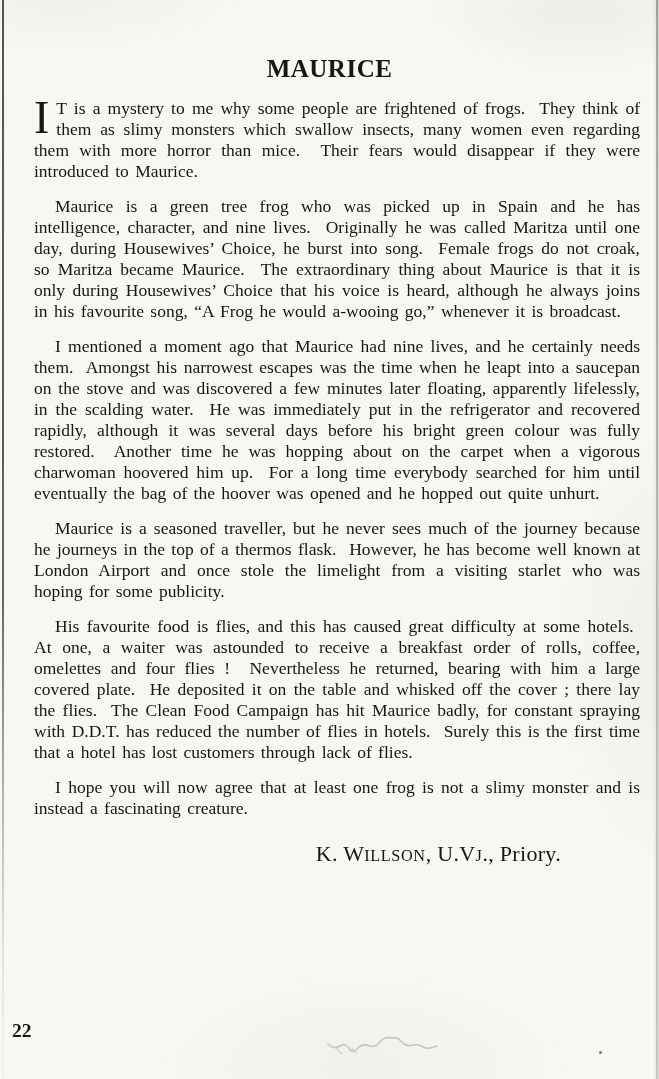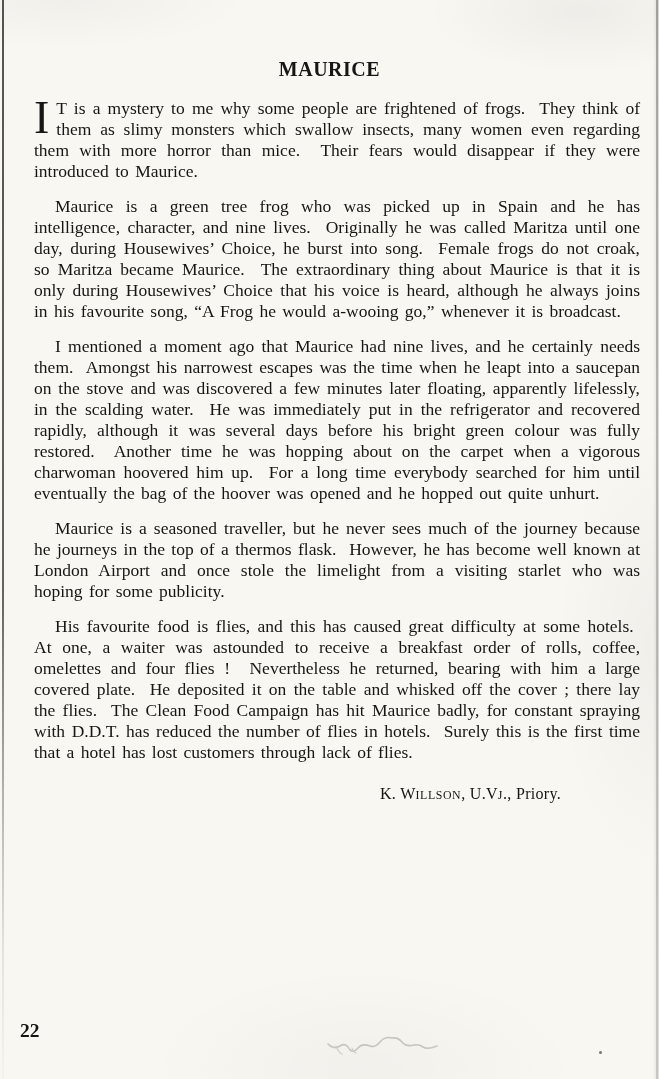--- a/index.html
+++ b/index.html
@@ -53,21 +53,21 @@
     width: 2px;
     height: 100%;
     background: linear-gradient(to bottom,
       rgba(100,98,94,0.5),
       rgba(120,118,114,0.38) 55%,
       rgba(130,128,124,0.3));
   }
   h1.title {
     margin: 52px 0 12px 0;
     text-align: center;
-    font-size: 20px;
+    font-size: 25px;
     line-height: 34px;
     font-weight: bold;
     letter-spacing: 0.5px;
   }
   .para {
     margin: 0 19px 0 34px;
     font-size: 17.5px;
     line-height: 21px;
     text-align: justify;
     word-spacing: 2px;
@@ -80,31 +80,31 @@
   }
   .dropcap {
     float: left;
     font-size: 46px;
     line-height: 35px;
     padding: 2px 7px 0 0;
   }
   .signature {
     margin: 22px 98px 0 34px;
     text-align: right;
-    font-size: 16px;
+    font-size: 22px;
     letter-spacing: 0.3px;
     white-space: nowrap;
   }
   .sc {
     font-size: 0.74em;
     letter-spacing: 0.6px;
   }
   .pageno {
     position: absolute;
-    left: 20px;
+    left: 12px;
     top: 1020px;
     font-size: 19.5px;
     font-weight: bold;
   }
   .squiggle {
     position: absolute;
     left: 300px;
     top: 1014px;
     width: 180px;
     height: 45px;
@@ -133,20 +133,21 @@
   <p class="para"><span class="dropcap">I</span><span>T is a mystery to me why some people are frightened of frogs.&nbsp; They think of them as slimy monsters which swallow insects, many women even regarding them with more horror than mice.&nbsp; Their fears would disappear if they were introduced to Maurice.</span></p>
 
   <p class="para indent">Maurice is a green tree frog who was picked up in Spain and he has intelligence, character, and nine lives.&nbsp; Originally he was called Maritza until one day, during Housewives’ Choice, he burst into song.&nbsp; Female frogs do not croak, so Maritza became Maurice.&nbsp; The extraordinary thing about Maurice is that it is only during Housewives’ Choice that his voice is heard, although he always joins in his favourite song, “A Frog he would a-wooing go,” whenever it is broadcast.</p>
 
   <p class="para indent">I mentioned a moment ago that Maurice had nine lives, and he certainly needs them.&nbsp; Amongst his narrowest escapes was the time when he leapt into a saucepan on the stove and was discovered a few minutes later floating, apparently lifelessly, in the scalding water.&nbsp; He was immediately put in the refrigerator and recovered rapidly, although it was several days before his bright green colour was fully restored.&nbsp; Another time he was hopping about on the carpet when a vigorous charwoman hoovered him up.&nbsp; For a long time everybody searched for him until eventually the bag of the hoover was opened and he hopped out quite unhurt.</p>
 
   <p class="para indent">Maurice is a seasoned traveller, but he never sees much of the journey because he journeys in the top of a thermos flask.&nbsp; However, he has become well known at London Airport and once stole the limelight from a visiting starlet who was hoping for some publicity.</p>
 
   <p class="para indent">His favourite food is flies, and this has caused great difficulty at some hotels.&nbsp; At one, a waiter was astounded to receive a breakfast order of rolls, coffee, omelettes and four flies&nbsp;!&nbsp; Nevertheless he returned, bearing with him a large covered plate.&nbsp; He deposited it on the table and whisked off the cover&nbsp;; there lay the flies.&nbsp; The Clean Food Campaign has hit Maurice badly, for constant spraying with D.D.T. has reduced the number of flies in hotels.&nbsp; Surely this is the first time that a hotel has lost customers through lack of flies.</p>
 
+  <p class="para indent">I hope you will now agree that at least one frog is not a slimy monster and is instead a fascinating creature.</p>
 
   <div class="signature"><span>K. W</span><span class="sc">ILLSON</span><span>, U.V</span><span class="sc">J</span><span>., Priory.</span></div>
 
   <div class="pageno">22</div>
 
   <svg class="squiggle" viewBox="0 0 180 45">
     <path d="M28 30 q6 6 12 2 t10 4 q4 3 8 -2 t12 -2 q5 2 10 -4 t12 -4 q6 -1 10 4 t12 3 q5 -1 9 2 t14 -1" fill="none" stroke="#c6c5bf" stroke-width="1.6" stroke-linecap="round"></path>
     <path d="M36 32 q2 6 6 8 M52 34 q1 4 4 5" fill="none" stroke="#cfcec8" stroke-width="1.2" stroke-linecap="round"></path>
   </svg>
 

